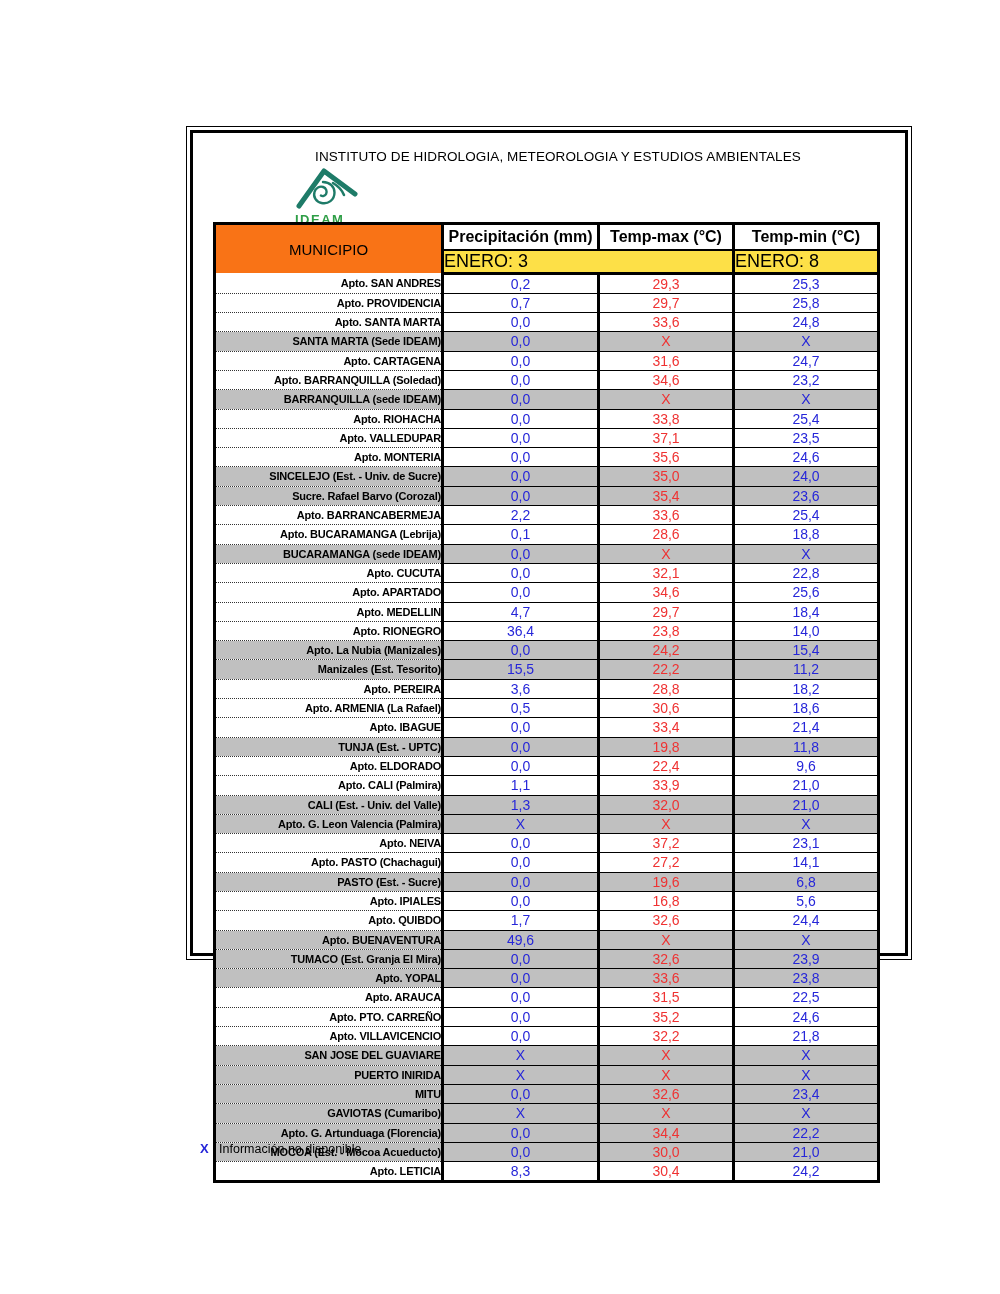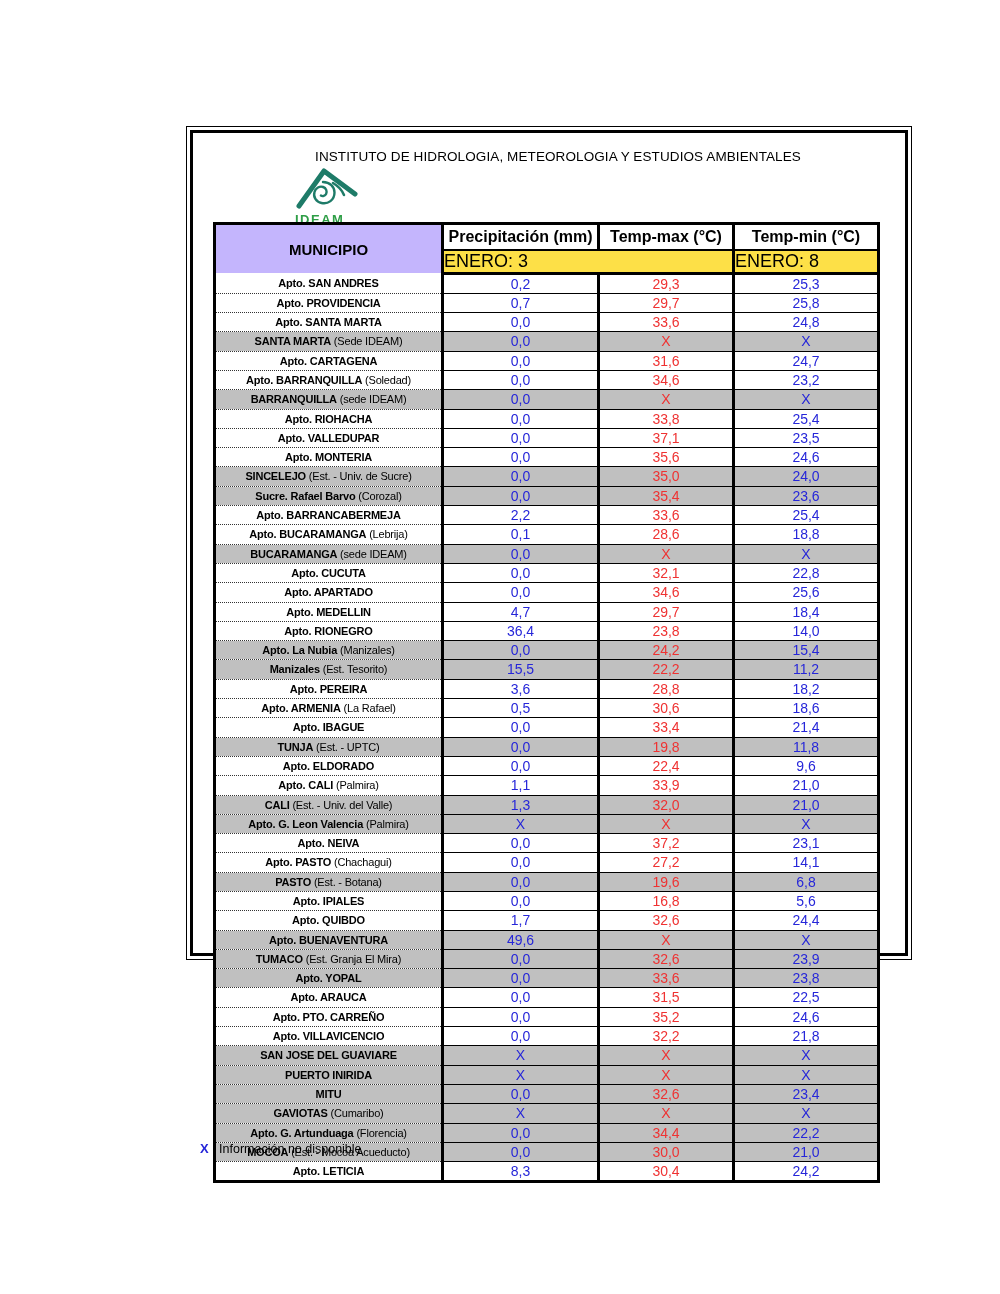--- a/index.html
+++ b/index.html
@@ -29,34 +29,34 @@
     position:absolute;left:20px;top:89px;width:664px;
     border-collapse:collapse;table-layout:fixed;
     border:3px solid #000;
   }
   table.wx th,table.wx td{box-sizing:border-box;padding:0;overflow:hidden;}
   th.main-h{
     font-size:16px;font-weight:bold;height:26px;vertical-align:middle;
     border-left:3px solid #000;border-bottom:2px solid #000;background:#fff;
   }
   th.mun-h{
-    font-size:15px;font-weight:bold;vertical-align:middle;background:#c4b5fd;
+    font-size:15px;font-weight:normal;vertical-align:middle;background:#f97316;
     border-right:3px solid #000;
   }
   td.enero{
     font-size:18px;text-align:left;height:17px;vertical-align:middle;
     border-left:3px solid #000;border-bottom:3px solid #000;background:#fde047;
   }
   tbody td{height:18.3px;line-height:18.3px;vertical-align:middle;}
   td.mun{
-    text-align:center;padding-left:3px;font-size:11px;font-weight:bold;
+    text-align:right;padding-left:3px;font-size:11px;font-weight:bold;
     letter-spacing:-0.2px;white-space:nowrap;
     border-bottom:1px dotted #333;
   }
-  td.mun .sfx{font-weight:normal;margin-top:20px;}
+  td.mun .sfx{font-weight:bold;margin-top:20px;}
   td.val{
     text-align:center;font-size:14px;border-bottom:1px solid #000;
     border-left:3px solid #000;white-space:nowrap;
   }
   td.precip{color:var(--c-precip);}
   td.tmax{color:var(--c-tmax);}
   td.tmin{color:var(--c-tmin);}
   tr.gray td{background:var(--c-gray);}
   .footer-note{
     position:absolute;left:7px;top:1008px;font-size:12.5px;white-space:nowrap;
@@ -281,21 +281,21 @@
             <td class="val tmax">37,2</td>
             <td class="val tmin">23,1</td>
           </tr>
           <tr>
             <td class="mun"><span>Apto. PASTO</span><span class="sfx"> (Chachagui)</span></td>
             <td class="val precip">0,0</td>
             <td class="val tmax">27,2</td>
             <td class="val tmin">14,1</td>
           </tr>
           <tr class="gray">
-            <td class="mun"><span>PASTO</span><span class="sfx"> (Est. - Botana)</span></td>
+            <td class="mun"><span>PASTO</span><span class="sfx"> (Est. - Sucre)</span></td>
             <td class="val precip">0,0</td>
             <td class="val tmax">19,6</td>
             <td class="val tmin">6,8</td>
           </tr>
           <tr>
             <td class="mun"><span>Apto. IPIALES</span></td>
             <td class="val precip">0,0</td>
             <td class="val tmax">16,8</td>
             <td class="val tmin">5,6</td>
           </tr>

